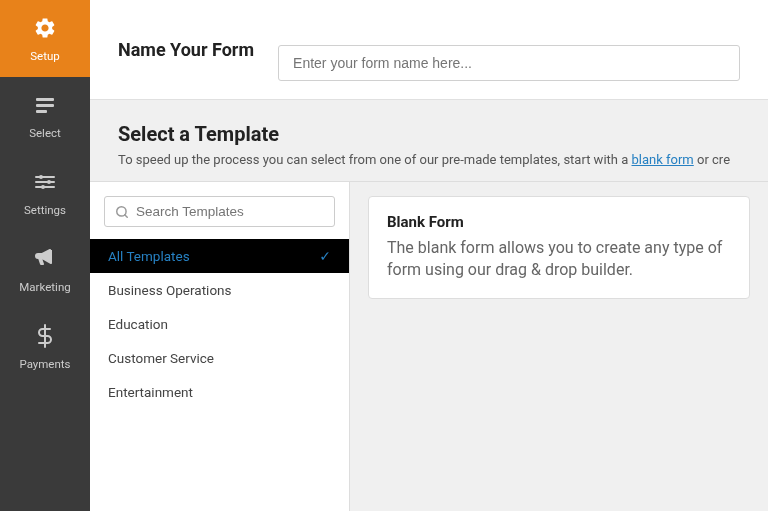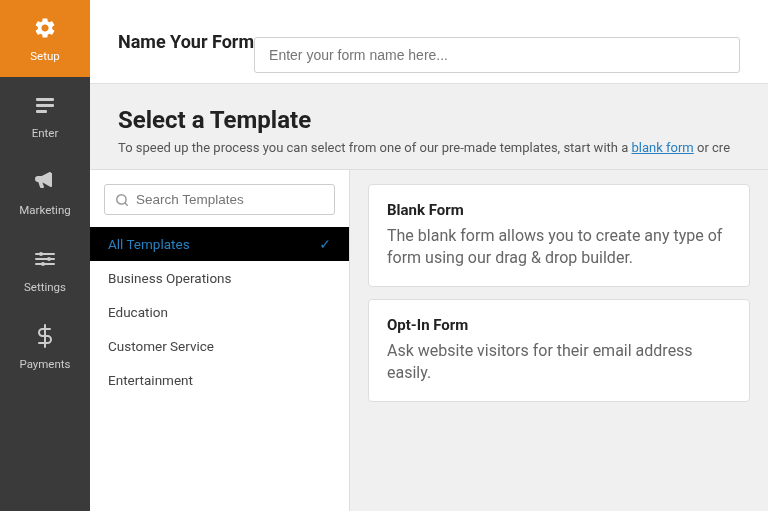--- a/index.html
+++ b/index.html
@@ -64,23 +64,24 @@
       flex: 1;
       background: #f0f0f0;
       overflow: hidden;
       display: flex;
       flex-direction: column;
     }
 
     
     .form-name-section {
       background: #fff;
-      padding: 10px 28px;
-      display: flex;
-      align-items: center;
+      padding: 18px 28px;
+      display: flex;
+      align-items: center;
+      gap: 24px;
       border-bottom: 1px solid #e0e0e0;
       flex-shrink: 0;
     }
 
     .form-name-title {
       font-size: 18px;
       font-weight: 700;
       color: #222;
       white-space: nowrap;
     }
@@ -97,21 +98,21 @@
       margin-top: 27px;
     }
 
     
     .select-template-section {
       padding: 22px 28px 14px 28px;
       flex-shrink: 0;
     }
 
     .select-template-title {
-      font-size: 24px;
+      font-size: 20px;
       font-weight: 700;
       color: #222;
       margin-bottom: 6px;
     }
 
     .select-template-desc {
       font-size: 13px;
       color: #555;
     }
 
@@ -251,44 +252,44 @@
   </div>
 
   <div class="sidebar-item">
     <div class="sidebar-icon">
       <svg viewBox="0 0 24 24" xmlns="http://www.w3.org/2000/svg">
         <rect x="3" y="5" width="18" height="3" rx="1"></rect>
         <rect x="3" y="11" width="18" height="3" rx="1"></rect>
         <rect x="3" y="17" width="11" height="3" rx="1"></rect>
       </svg>
     </div>
-    <span class="sidebar-label">Enter</span>
-  </div>
-
-  <div class="sidebar-item">
-    <div class="sidebar-icon">
-      <svg viewBox="0 0 24 24" xmlns="http://www.w3.org/2000/svg">
-        <path d="M18 3a1 1 0 0 0-1.447-.894L8.763 6H5a3 3 0 0 0 0 6h.28l1.771 5.316A1 1 0 0 0 8 18h2a1 1 0 0 0 .95-1.316L9.28 12h-.517l8.79 4.894A1 1 0 0 0 19 16V3z"></path>
-      </svg>
-    </div>
-    <span class="sidebar-label">Marketing</span>
+    <span class="sidebar-label">Select</span>
   </div>
 
   <div class="sidebar-item">
     <div class="sidebar-icon">
       <svg viewBox="0 0 24 24" xmlns="http://www.w3.org/2000/svg">
         <line x1="3" y1="7" x2="21" y2="7" stroke="currentColor" stroke-width="2" stroke-linecap="round"></line>
         <line x1="3" y1="12" x2="21" y2="12" stroke="currentColor" stroke-width="2" stroke-linecap="round"></line>
         <line x1="3" y1="17" x2="21" y2="17" stroke="currentColor" stroke-width="2" stroke-linecap="round"></line>
         <circle cx="8" cy="7" r="2" fill="currentColor"></circle>
         <circle cx="16" cy="12" r="2" fill="currentColor"></circle>
         <circle cx="10" cy="17" r="2" fill="currentColor"></circle>
       </svg>
     </div>
     <span class="sidebar-label">Settings</span>
+  </div>
+
+  <div class="sidebar-item">
+    <div class="sidebar-icon">
+      <svg viewBox="0 0 24 24" xmlns="http://www.w3.org/2000/svg">
+        <path d="M18 3a1 1 0 0 0-1.447-.894L8.763 6H5a3 3 0 0 0 0 6h.28l1.771 5.316A1 1 0 0 0 8 18h2a1 1 0 0 0 .95-1.316L9.28 12h-.517l8.79 4.894A1 1 0 0 0 19 16V3z"></path>
+      </svg>
+    </div>
+    <span class="sidebar-label">Marketing</span>
   </div>
 
   <div class="sidebar-item">
     <div class="sidebar-icon">
       <svg viewBox="0 0 24 24" xmlns="http://www.w3.org/2000/svg">
         <path d="M12 1v22M17 5H9.5a3.5 3.5 0 0 0 0 7h5a3.5 3.5 0 0 1 0 7H6" stroke="currentColor" stroke-width="2" stroke-linecap="round" stroke-linejoin="round" fill="none"></path>
       </svg>
     </div>
     <span class="sidebar-label">Payments</span>
   </div>
@@ -350,21 +351,17 @@
 
     </div>
 
     <div class="templates-panel">
 
       <div class="template-card">
         <div class="template-card-title">Blank Form</div>
         <div class="template-card-desc">The blank form allows you to create any type of form using our drag &amp; drop builder.</div>
       </div>
 
-      <div class="template-card">
-        <div class="template-card-title">Opt-In Form</div>
-        <div class="template-card-desc">Ask website visitors for their email address easily.</div>
-      </div>
 
     </div>
 
   </div>
 </div>
 
 </body></html>

